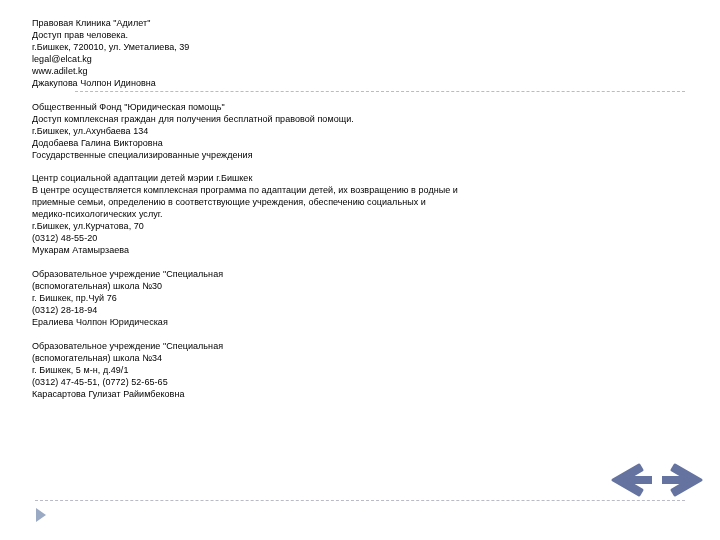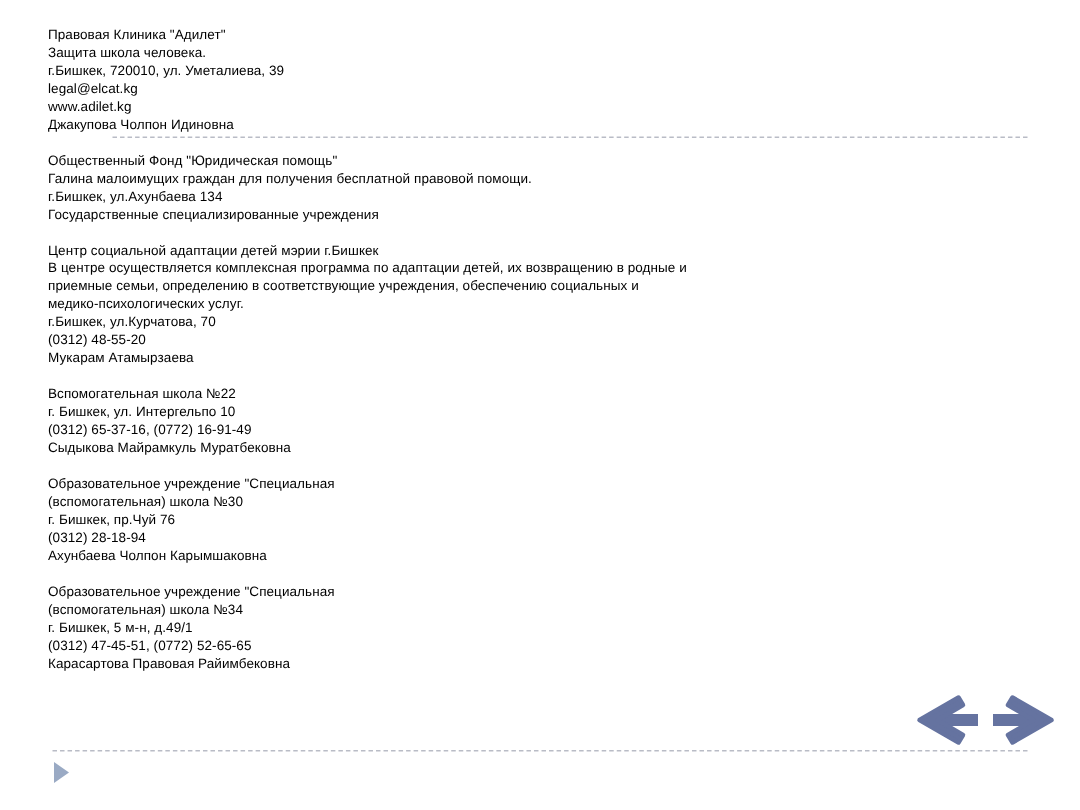--- a/index.html
+++ b/index.html
@@ -23,60 +23,55 @@
   </style>
 </head>
 <body>
 
 <div class="rule" style="left:75px; top:91px; width:610px;"></div>
 <div class="rule" style="left:35px; top:500px; width:650px;"></div>
 
 <div class="content">
   <div class="block">
     <span class="line">Правовая Клиника "Адилет"</span>
-    <span class="line">Защита школа человека.</span>
+    <span class="line">Доступ прав человека.</span>
     <span class="line">г.Бишкек, 720010, ул. Уметалиева, 39</span>
     <span class="line">legal@elcat.kg</span>
     <span class="line">www.adilet.kg</span>
     <span class="line">Джакупова Чолпон Идиновна</span>
   </div>
   <div class="block">
     <span class="line">Общественный Фонд "Юридическая помощь"</span>
-    <span class="line">Галина малоимущих граждан для получения бесплатной правовой помощи.</span>
+    <span class="line">Доступ комплексная граждан для получения бесплатной правовой помощи.</span>
     <span class="line">г.Бишкек, ул.Ахунбаева 134</span>
+    <span class="line">Додобаева Галина Викторовна</span>
     <span class="line">Государственные специализированные учреждения</span>
   </div>
   <div class="block">
     <span class="line">Центр социальной адаптации детей мэрии г.Бишкек</span>
     <span class="line">В центре осуществляется комплексная программа по адаптации детей, их возвращению в родные и</span>
     <span class="line">приемные семьи, определению в соответствующие учреждения, обеспечению социальных и</span>
     <span class="line">медико-психологических услуг.</span>
     <span class="line">г.Бишкек, ул.Курчатова, 70</span>
     <span class="line">(0312) 48-55-20</span>
     <span class="line">Мукарам Атамырзаева</span>
   </div>
   <div class="block">
-    <span class="line">Вспомогательная школа №22</span>
-    <span class="line">г. Бишкек, ул. Интергельпо 10</span>
-    <span class="line">(0312) 65-37-16, (0772) 16-91-49</span>
-    <span class="line">Сыдыкова Майрамкуль Муратбековна</span>
-  </div>
-  <div class="block">
     <span class="line">Образовательное учреждение "Специальная</span>
     <span class="line">(вспомогательная) школа №30</span>
     <span class="line">г. Бишкек, пр.Чуй 76</span>
     <span class="line">(0312) 28-18-94</span>
-    <span class="line">Ахунбаева Чолпон Карымшаковна</span>
+    <span class="line">Ералиева Чолпон Юридическая</span>
   </div>
   <div class="block">
     <span class="line">Образовательное учреждение "Специальная</span>
     <span class="line">(вспомогательная) школа №34</span>
     <span class="line">г. Бишкек, 5 м-н, д.49/1</span>
     <span class="line">(0312) 47-45-51, (0772) 52-65-65</span>
-    <span class="line">Карасартова Правовая Райимбековна</span>
+    <span class="line">Карасартова Гулизат Райимбековна</span>
   </div>
 </div>
 
 <div class="nav-arrows">
   <div class="arrow" style="left:0;">
     <svg viewBox="0 0 44 40">
       <rect x="12" y="16" width="30" height="8" fill="#6573a0"></rect>
       <path d="M3 20 L29 5 L32 10 L15 20 L32 30 L29 35 Z" fill="#6573a0" stroke="#6573a0" stroke-width="3" stroke-linejoin="round"></path>
     </svg>
   </div>

